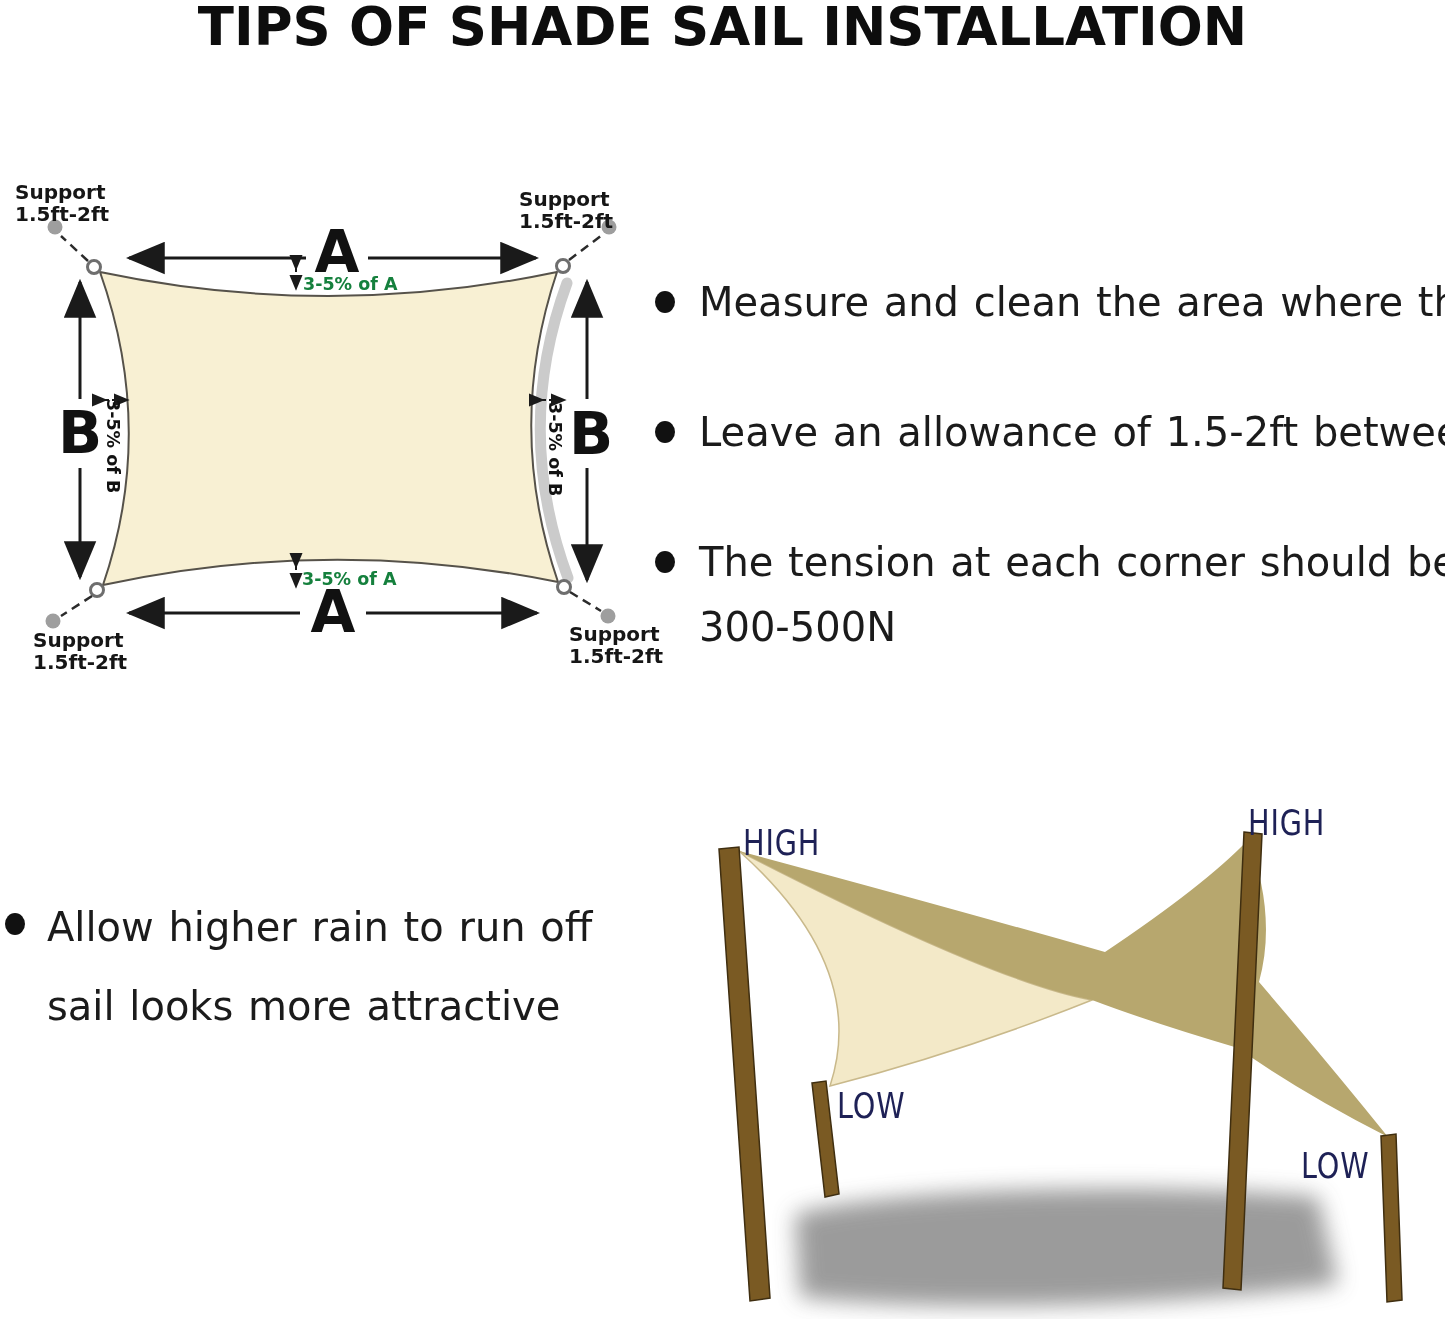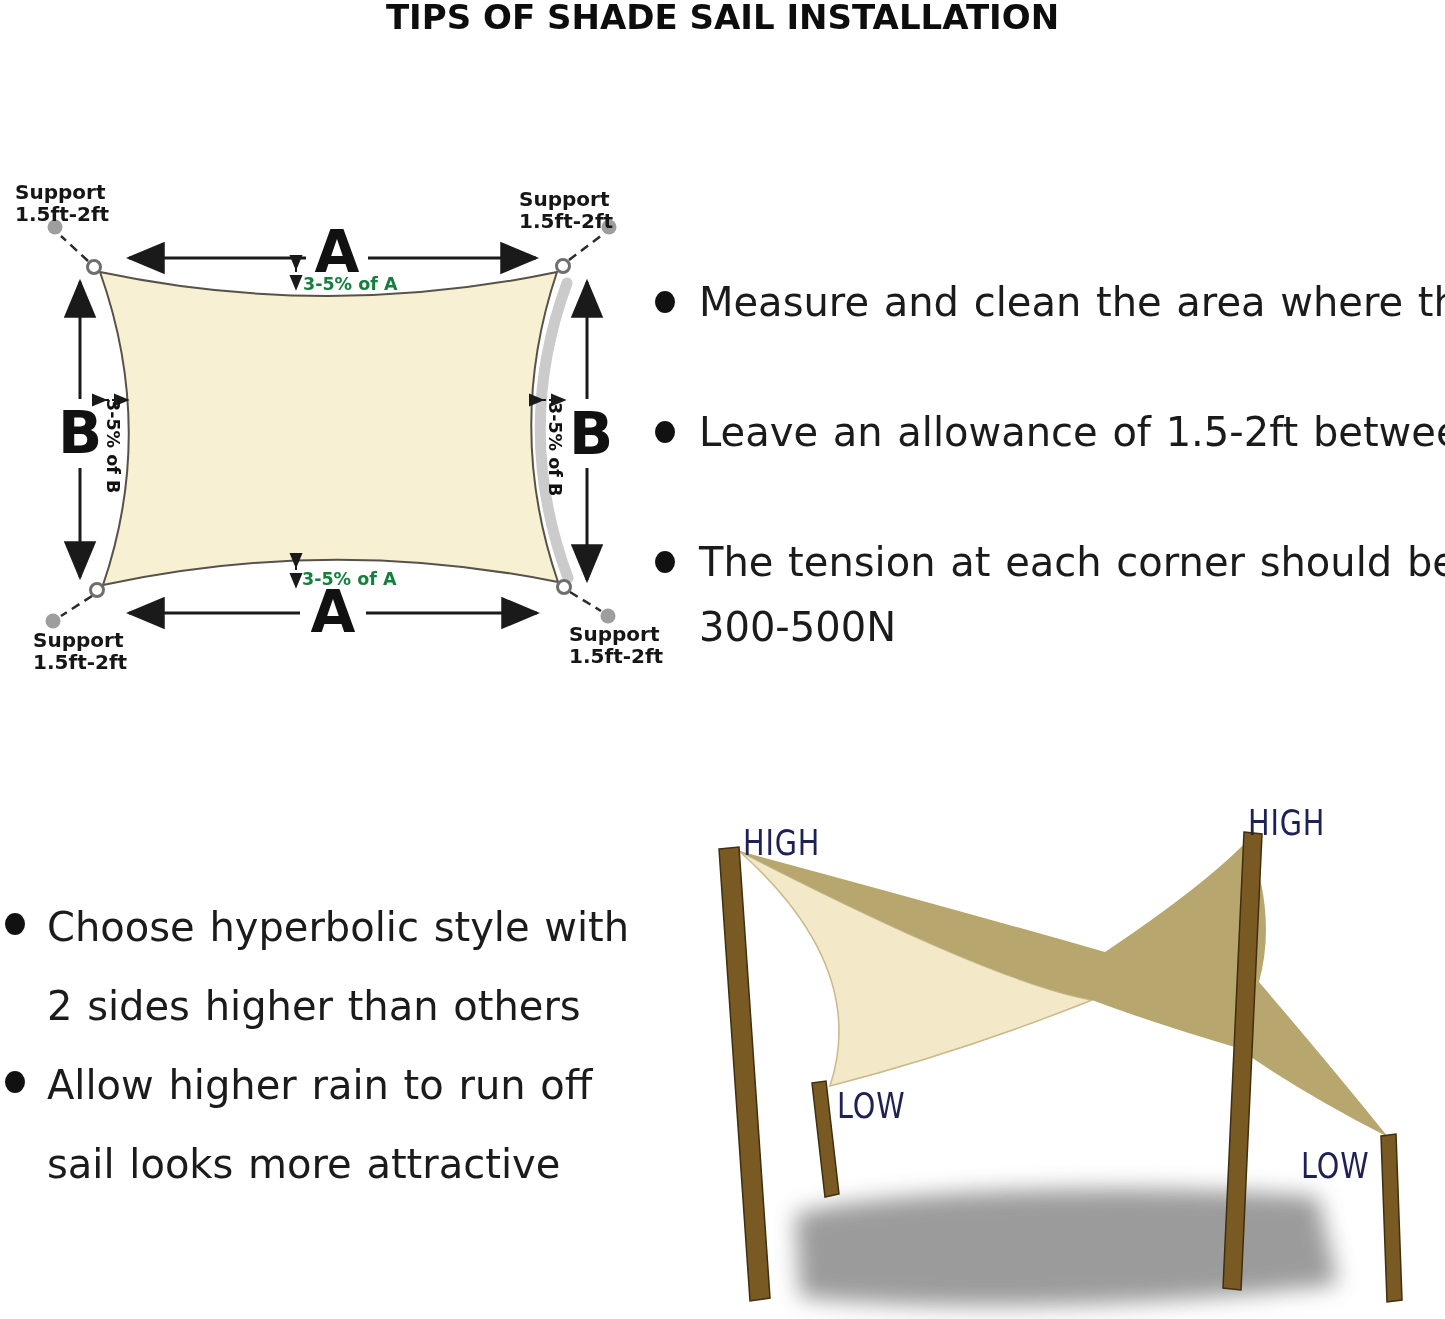--- a/index.html
+++ b/index.html
@@ -1,21 +1,21 @@
 <!DOCTYPE html>
 <html style="--sail_fill: #f8f0d3; --sail_stroke: #56524a; --support_dot: #9e9e9e; --edge_shadow: #cbcbcb; --sail_top: #b7a76e; --sail_under: #f3e9c8; --sail_under_edge: #c9b98b; --post: #7a5a23; --post_edge: #3f2e10; --label: #1e2156; --shadow: #8a8a8a;"><head>
 <meta charset="utf-8">
 <style>
   html,body{margin:0;padding:0;background:#ffffff;}
   body{width:1445px;height:1319px;position:relative;overflow:hidden;
        font-family:"DejaVu Sans","Liberation Sans",sans-serif;color:#1a1a1a;}
   .abs{position:absolute;}
 
   
-  .title{left:0;top:0;width:1445px;text-align:center;font-size:34px;font-weight:bold;
+  .title{left:0;top:0;width:1445px;text-align:center;font-size:53px;font-weight:bold;
          color:#0d0d0d;line-height:1.0;letter-spacing:0px;white-space:nowrap;}
 
   
   .dim-letter{font-size:58px;font-weight:bold;color:#111;line-height:1;
               transform:translate(-50%,-50%);white-space:nowrap;}
   .pct{font-size:17.5px;font-weight:bold;color:#15803d;line-height:1;white-space:nowrap;}
   .pct-vert{writing-mode:vertical-rl;font-size:17.5px;font-weight:bold;color:#111;
             line-height:1;white-space:nowrap;}
   .support{font-size:20px;font-weight:bold;color:#161616;line-height:21.5px;white-space:nowrap;}
 
@@ -146,27 +146,20 @@
       <div>The tension at each corner should be</div>
       <div>300-500N</div>
     </div>
   </div>
 </div>
 
 <div class="tips tips-left">
   <div class="tip-item">
     <span class="bullet"></span>
     <div class="tip-lines">
-      <div>Choose hyperbolic style with</div>
-      <div>2 sides higher than others</div>
-    </div>
-  </div>
-  <div class="tip-item">
-    <span class="bullet"></span>
-    <div class="tip-lines">
       <div>Allow higher rain to run off</div>
       <div>sail looks more attractive</div>
     </div>
   </div>
 </div>
 
 <svg class="abs" style="left:660px;top:790px;" width="785" height="529" viewBox="660 790 785 529">
   <defs>
     <filter id="soft" x="-30%" y="-30%" width="160%" height="160%">
       <feGaussianBlur stdDeviation="11"></feGaussianBlur>

